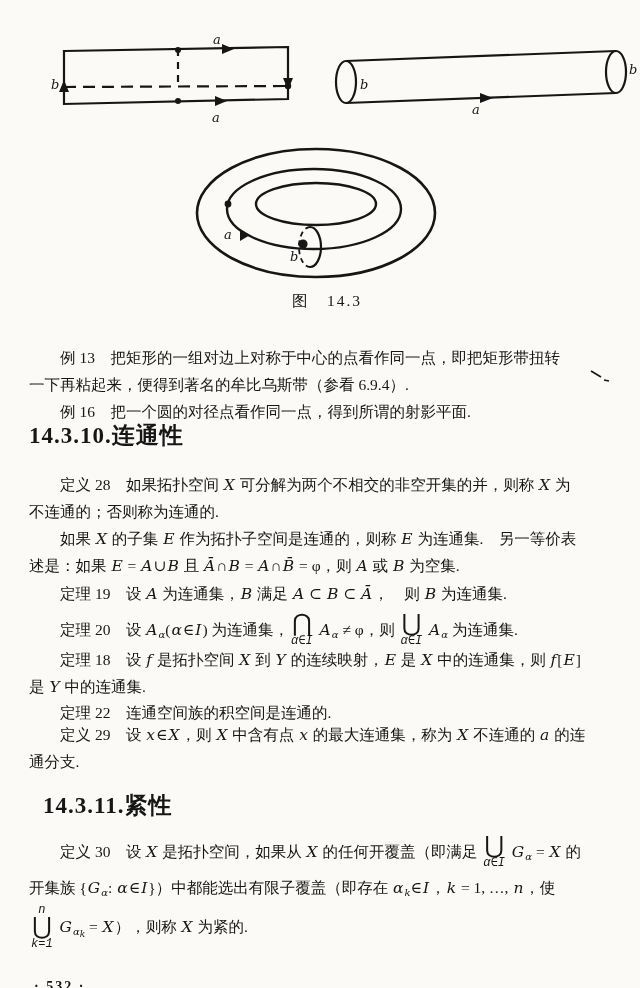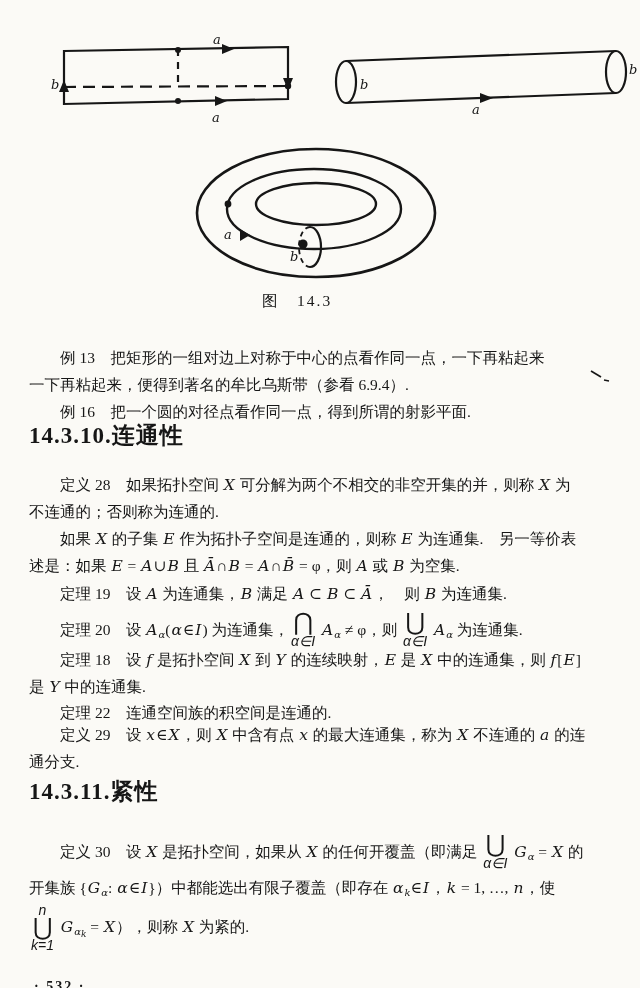--- a/index.html
+++ b/index.html
@@ -9,23 +9,23 @@
   .line{position:absolute;left:29px;width:586px;white-space:nowrap;line-height:22px;}
   .line span{white-space:pre;}
   .indent{padding-left:31px;}
   .b{font-weight:normal;}
   .m{font-family:"DejaVu Serif",serif;font-style:italic;padding:0 1px;}
   .msub{font-family:"DejaVu Serif",serif;font-style:italic;font-size:10px;vertical-align:-3px;}
   .msub2{font-family:"DejaVu Serif",serif;font-style:italic;font-size:9px;vertical-align:-5px;}
   .bigop{display:inline-flex;flex-direction:column;align-items:center;vertical-align:middle;
          line-height:0.9;margin:0 2px;transform:translateY(-1px);}
   .bigop .sym{font-size:24px;font-family:"DejaVu Sans",sans-serif;}
-  .bigop .sup,.bigop .sub{font-size:14px;font-family:Liberation Sans, sans-serif;font-style:italic;line-height:1;}
+  .bigop .sup,.bigop .sub{font-size:12px;font-family:Liberation Mono, monospace;font-style:italic;line-height:1;}
   .heading{position:absolute;left:29px;font-size:23px;font-weight:bold;letter-spacing:1px;}
-  .caption{position:absolute;left:262px;top:291px;width:130px;font-size:15.5px;letter-spacing:2px;}
+  .caption{position:absolute;left:262px;top:291px;width:130px;text-align:center;font-size:15.5px;letter-spacing:2px;}
   .footer{position:absolute;left:34px;top:948px;font-size:14px;font-weight:bold;letter-spacing:2px;margin-top:31px;}
   svg{position:absolute;overflow:visible;}
   svg text{font-family:"DejaVu Serif",serif;font-style:italic;font-size:13px;fill:#161616;}
   .tall{line-height:46px;}
 </style>
 </head>
 <body>
 
 <div id="page">
 
@@ -79,38 +79,38 @@
     <text x="102" y="118">b</text>
   </svg>
 
   <div class="caption">图　14.3</div>
 
   <svg style="left:588px;top:368px;" width="26" height="18" viewBox="0 0 26 18">
     <path d="M3,3 L13,9" stroke="#161616" stroke-width="1.6" fill="none"></path>
     <path d="M16,12 L21,13" stroke="#161616" stroke-width="1.4" fill="none"></path>
   </svg>
 
-  <p class="line indent" style="top:331px"><span class="b">例 13</span><span>　把矩形的一组对边上对称于中心的点看作同一点，一下再粘起来</span></p>
+  <p class="line indent" style="top:331px"><span class="b">例 13</span><span>　把矩形的一组对边上对称于中心的点看作同一点，即把矩形带扭转</span></p>
   <p class="line" style="top:358px"><span>一下再粘起来，便得到著名的牟比乌斯带（参看 6.9.4）.</span></p>
   <p class="line indent" style="top:385px"><span class="b">例 16</span><span>　把一个圆的对径点看作同一点，得到所谓的</span><span class="b">射影平面</span><span>.</span></p>
 
   <h2 class="heading" style="top:420px;margin:0"><span>14.3.10.</span><span>连通性</span></h2>
 
   <p class="line indent" style="top:458px"><span class="b">定义 28</span><span>　如果拓扑空间 </span><span class="m">X</span><span> 可分解为两个不相交的非空开集的并，则称 </span><span class="m">X</span><span> 为</span></p>
   <p class="line" style="top:485px"><span class="b">不连通的</span><span>；否则称为</span><span class="b">连通的</span><span>.</span></p>
   <p class="line indent" style="top:512px"><span>如果 </span><span class="m">X</span><span> 的子集 </span><span class="m">E</span><span> 作为拓扑子空间是连通的，则称 </span><span class="m">E</span><span> 为</span><span class="b">连通集</span><span>.　另一等价表</span></p>
   <p class="line" style="top:539px"><span>述是：如果 </span><span class="m">E</span><span> = </span><span class="m">A</span><span>∪</span><span class="m">B</span><span> 且 </span><span class="m">Ā</span><span>∩</span><span class="m">B</span><span> = </span><span class="m">A</span><span>∩</span><span class="m">B̄</span><span> = φ，则 </span><span class="m">A</span><span> 或 </span><span class="m">B</span><span> 为空集.</span></p>
   <p class="line indent" style="top:567px"><span class="b">定理 19</span><span>　设 </span><span class="m">A</span><span> 为连通集，</span><span class="m">B</span><span> 满足 </span><span class="m">A</span><span> ⊂ </span><span class="m">B</span><span> ⊂ </span><span class="m">Ā</span><span>，　则 </span><span class="m">B</span><span> 为连通集.</span></p>
   <p class="line indent tall" style="top:591px"><span class="b">定理 20</span><span>　设 </span><span class="m">A</span><span class="msub">α</span><span>(</span><span class="m">α</span><span>∈</span><span class="m">I</span><span>) 为连通集，</span><span class="bigop"><span class="sym">⋂</span><span class="sub">α∈I</span></span><span> </span><span class="m">A</span><span class="msub">α</span><span> ≠ φ，则 </span><span class="bigop"><span class="sym">⋃</span><span class="sub">α∈I</span></span><span> </span><span class="m">A</span><span class="msub">α</span><span> 为连通集.</span></p>
   <p class="line indent" style="top:633px"><span class="b">定理 18</span><span>　设 </span><span class="m">f</span><span> 是拓扑空间 </span><span class="m">X</span><span> 到 </span><span class="m">Y</span><span> 的连续映射，</span><span class="m">E</span><span> 是 </span><span class="m">X</span><span> 中的连通集，则 </span><span class="m">f</span><span>[</span><span class="m">E</span><span>]</span></p>
   <p class="line" style="top:660px"><span>是 </span><span class="m">Y</span><span> 中的连通集.</span></p>
   <p class="line indent" style="top:686px"><span class="b">定理 22</span><span>　连通空间族的积空间是连通的.</span></p>
   <p class="line indent" style="top:708px"><span class="b">定义 29</span><span>　设 </span><span class="m">x</span><span>∈</span><span class="m">X</span><span>，则 </span><span class="m">X</span><span> 中含有点 </span><span class="m">x</span><span> 的最大连通集，称为 </span><span class="m">X</span><span> 不连通的 </span><span class="m">a</span><span> 的</span><span class="b">连</span></p>
   <p class="line" style="top:735px"><span class="b">通分支</span><span>.</span></p>
 
-  <h2 class="heading" style="top:776px;margin:0"><span>14.3.11.</span><span>紧性</span></h2>
+  <h2 class="heading" style="top:776px;margin:14px"><span>14.3.11.</span><span>紧性</span></h2>
 
   <p class="line indent tall" style="top:813px"><span class="b">定义 30</span><span>　设 </span><span class="m">X</span><span> 是拓扑空间，如果从 </span><span class="m">X</span><span> 的任何开覆盖（即满足 </span><span class="bigop"><span class="sym">⋃</span><span class="sub">α∈I</span></span><span> </span><span class="m">G</span><span class="msub">α</span><span> = </span><span class="m">X</span><span> 的</span></p>
   <p class="line" style="top:861px"><span>开集族 {</span><span class="m">G</span><span class="msub">α</span><span>: </span><span class="m">α</span><span>∈</span><span class="m">I</span><span>}）中都能选出有限子覆盖（即存在 </span><span class="m">α</span><span class="msub">k</span><span>∈</span><span class="m">I</span><span>，</span><span class="m">k</span><span> = 1, …, </span><span class="m">n</span><span>，使</span></p>
   <p class="line tall" style="top:888px"><span class="bigop"><span class="sup">n</span><span class="sym">⋃</span><span class="sub">k=1</span></span><span> </span><span class="m">G</span><span class="msub">α</span><span class="msub2">k</span><span> = </span><span class="m">X</span><span>），则称 </span><span class="m">X</span><span> 为</span><span class="b">紧的</span><span>.</span></p>
 
   <div class="footer">· 532 ·</div>
 </div>
 
 </body></html>

